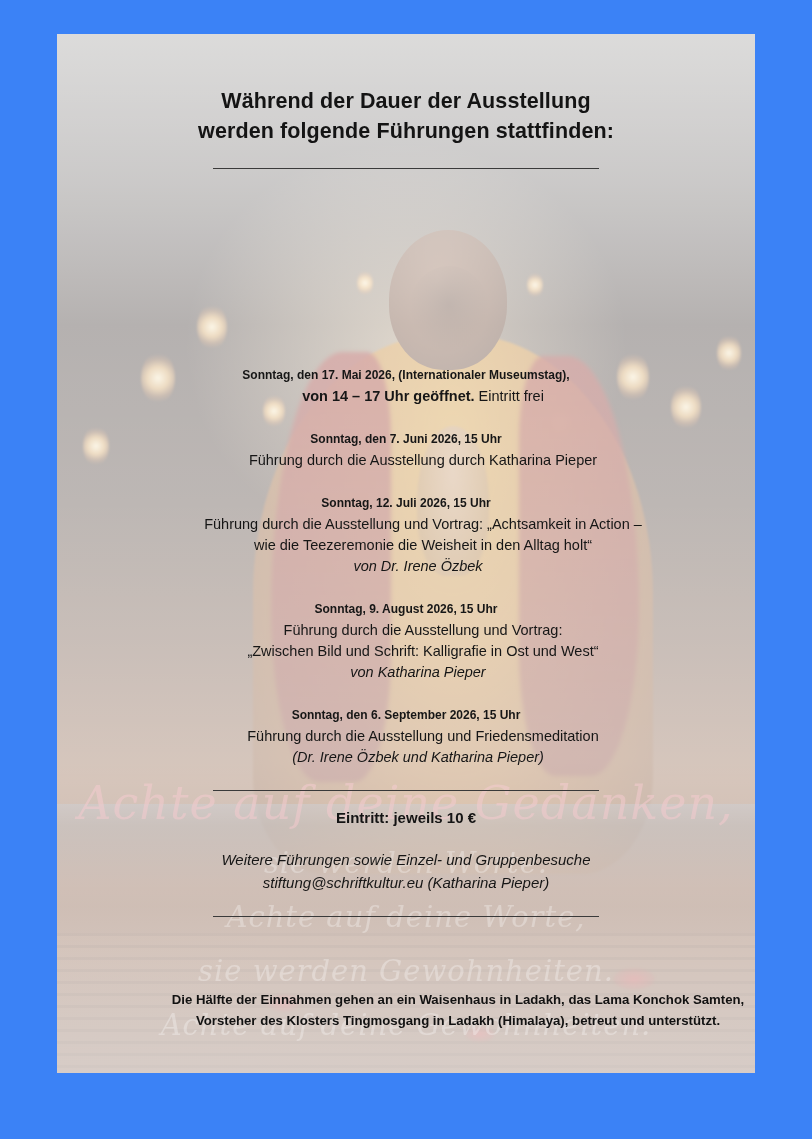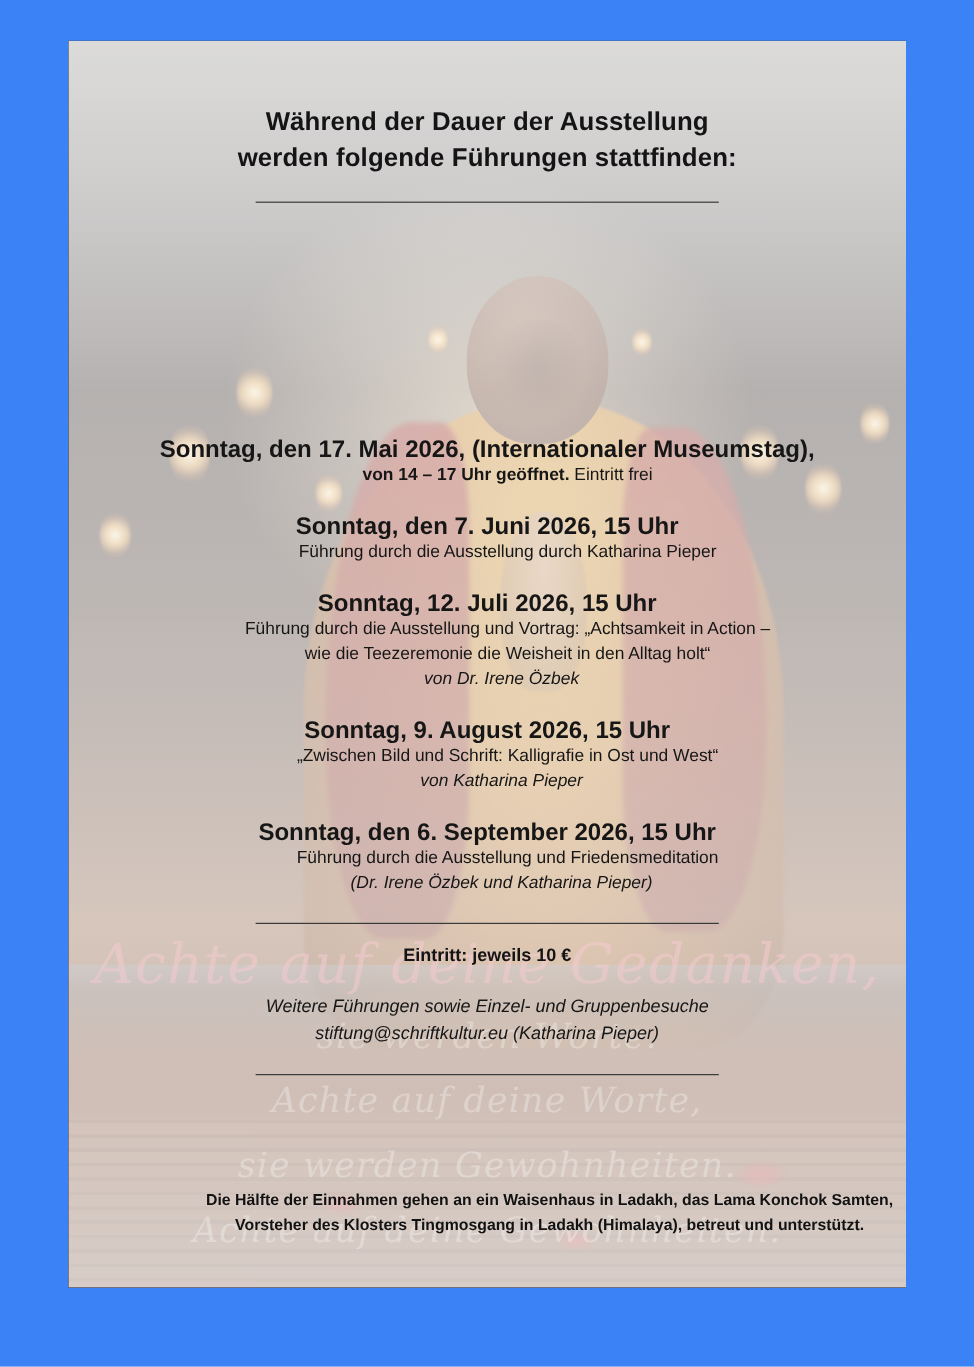--- a/index.html
+++ b/index.html
@@ -191,21 +191,21 @@
     height: 0;
     margin: 22px auto 0;
     border-top: 1px solid #3a3a3a;
   }
 
   .events {
     margin-top: 196px;
   }
   .event { margin-bottom: 22px; }
   .event .title {
-    font-size: 20px;
+    font-size: 12px;
     font-weight: bold;
     line-height: 21px;
     color: #161616;
   }
   .event .desc {
     font-size: 14.5px;
     font-weight: normal;
     line-height: 21px;
     color: #161616;
     padding-left: 34px;
@@ -328,20 +328,21 @@
 
       <div class="event">
         <div class="title">Sonntag, 12. Juli 2026, 15 Uhr</div>
         <div class="desc">Führung durch die Ausstellung und Vortrag: „Achtsamkeit in Action –</div>
         <div class="desc">wie die Teezeremonie die Weisheit in den Alltag holt“</div>
         <div class="by">von Dr. Irene Özbek</div>
       </div>
 
       <div class="event">
         <div class="title">Sonntag, 9. August 2026, 15 Uhr</div>
+        <div class="desc">Führung durch die Ausstellung und Vortrag:</div>
         <div class="desc">„Zwischen Bild und Schrift: Kalligrafie in Ost und West“</div>
         <div class="by">von Katharina Pieper</div>
       </div>
 
       <div class="event">
         <div class="title">Sonntag, den 6. September 2026, 15 Uhr</div>
         <div class="desc">Führung durch die Ausstellung und Friedensmeditation</div>
         <div class="by">(Dr. Irene Özbek und Katharina Pieper)</div>
       </div>
 

